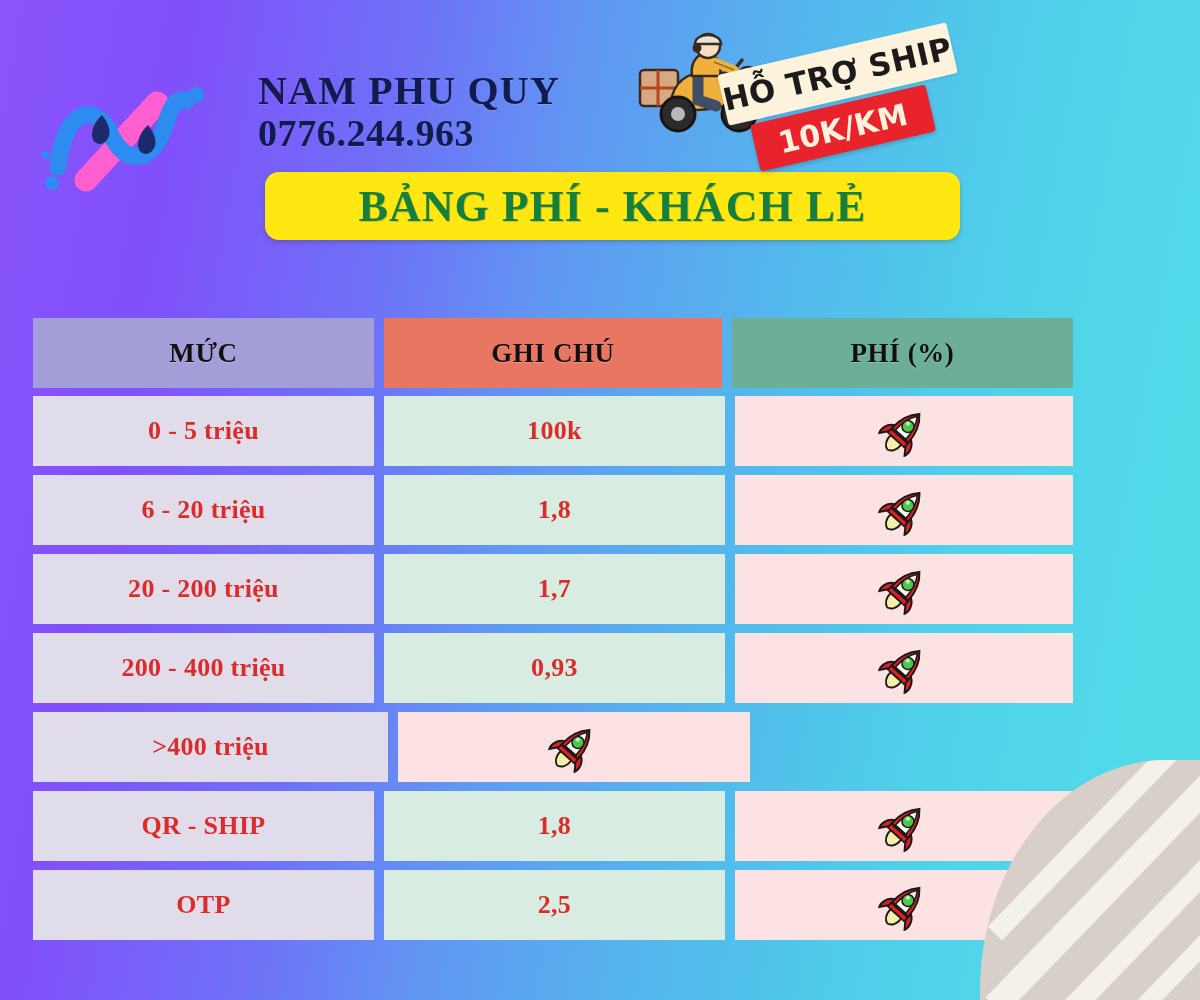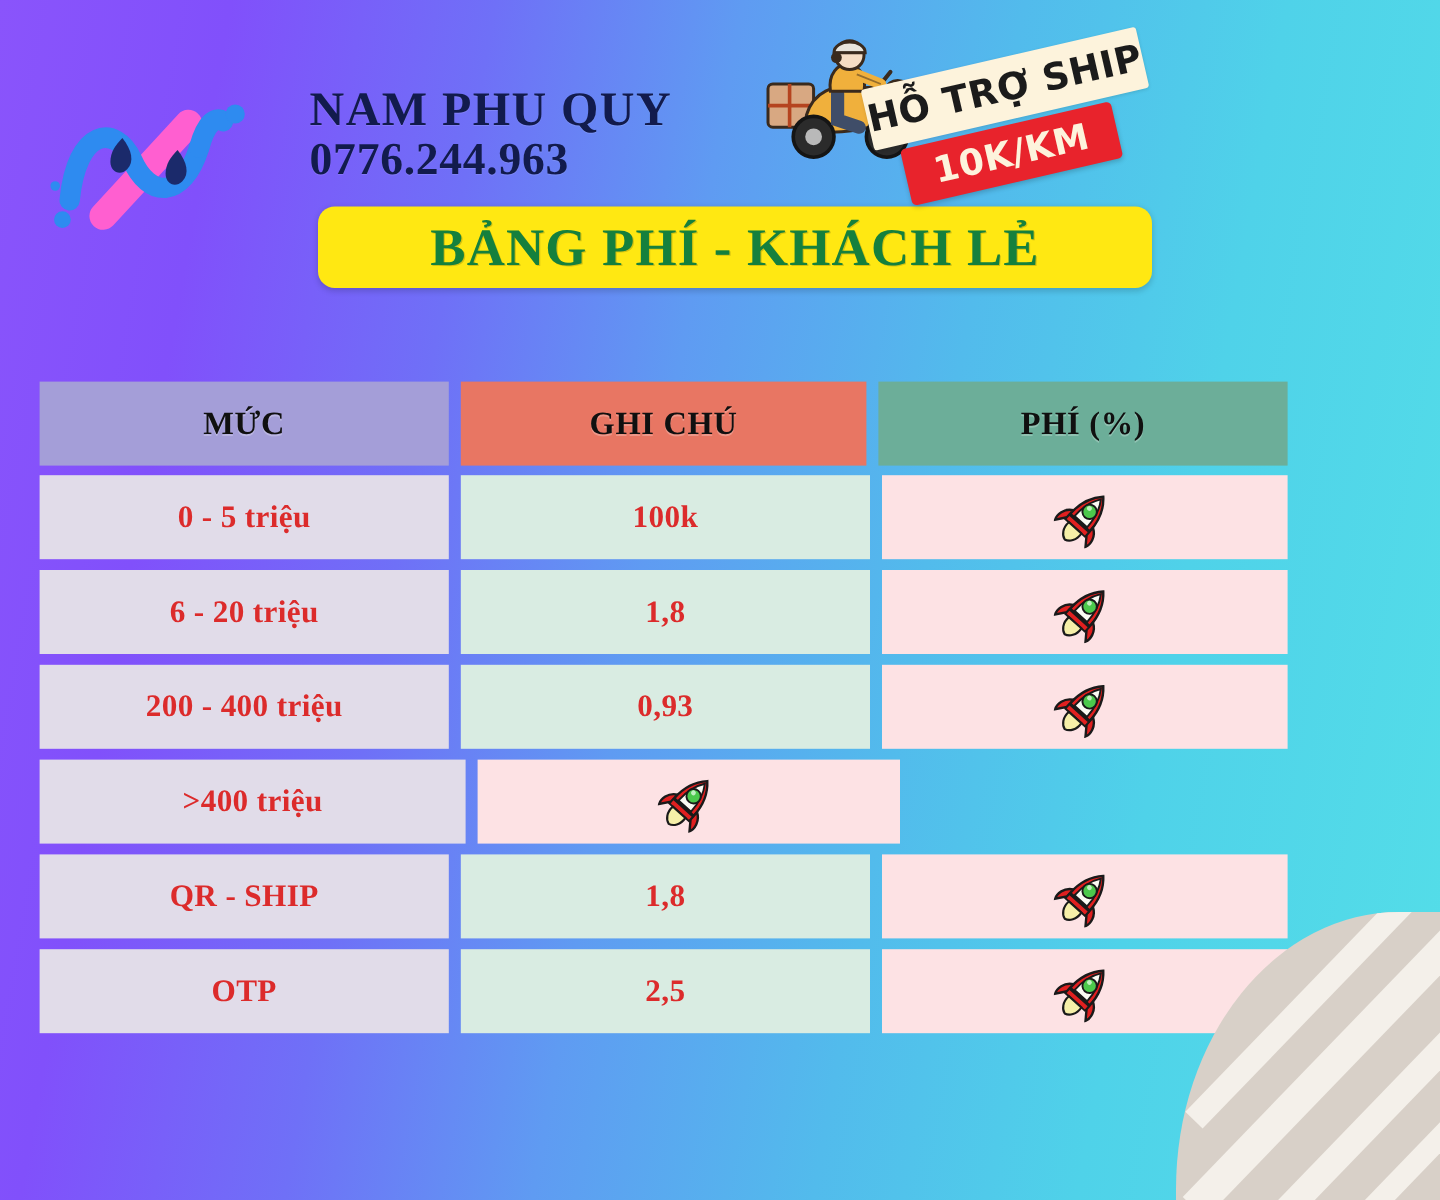--- a/index.html
+++ b/index.html
@@ -346,20 +346,38 @@
               <circle cx="24" cy="18" r="2" fill="#bff0bf"></circle>
               <path d="M15 28 C 8 32, 7 40, 9 44 L 15 36 Z" fill="#e02020" stroke="#1a1a1a" stroke-width="2"></path>
               <path d="M37 28 C 44 32, 45 40, 43 44 L 37 36 Z" fill="#e02020" stroke="#1a1a1a" stroke-width="2"></path>
               <path d="M15 33 h22 v5 h-22 Z" fill="#e02020" stroke="#1a1a1a" stroke-width="1.6"></path>
               <path d="M19 38 C 18 45, 22 50, 26 51 C 30 50, 34 45, 33 38 Z" fill="#f6efa8" stroke="#1a1a1a" stroke-width="1.8"></path>
             </g>
           </svg>
         </div>
       </div>
 
+      <div class="trow">
+        <div class="cell col-muc">20 - 200 triệu</div>
+        <div class="cell col-phi">1,7</div>
+        <div class="cell col-ghi rocket-cell">
+          <svg class="rocket-icon" viewBox="0 0 52 52" aria-hidden="true">
+            <g transform="rotate(42 26 26)">
+              <path d="M26 3 C 34 11, 37 22, 37 32 L 15 32 C 15 22, 18 11, 26 3 Z" fill="#e02020" stroke="#1a1a1a" stroke-width="2"></path>
+              <path d="M26 6 C 31 13, 33 22, 33 31 L 19 31 C 19 22, 21 13, 26 6 Z" fill="#fbfbf4" stroke="#1a1a1a" stroke-width="1.6"></path>
+              <circle cx="26" cy="20" r="6" fill="#4cc94c" stroke="#1a1a1a" stroke-width="1.6"></circle>
+              <circle cx="24" cy="18" r="2" fill="#bff0bf"></circle>
+              <path d="M15 28 C 8 32, 7 40, 9 44 L 15 36 Z" fill="#e02020" stroke="#1a1a1a" stroke-width="2"></path>
+              <path d="M37 28 C 44 32, 45 40, 43 44 L 37 36 Z" fill="#e02020" stroke="#1a1a1a" stroke-width="2"></path>
+              <path d="M15 33 h22 v5 h-22 Z" fill="#e02020" stroke="#1a1a1a" stroke-width="1.6"></path>
+              <path d="M19 38 C 18 45, 22 50, 26 51 C 30 50, 34 45, 33 38 Z" fill="#f6efa8" stroke="#1a1a1a" stroke-width="1.8"></path>
+            </g>
+          </svg>
+        </div>
+      </div>
 
       <div class="trow">
         <div class="cell col-muc">200 - 400 triệu</div>
         <div class="cell col-phi">0,93</div>
         <div class="cell col-ghi rocket-cell">
           <svg class="rocket-icon" viewBox="0 0 52 52" aria-hidden="true">
             <g transform="rotate(42 26 26)">
               <path d="M26 3 C 34 11, 37 22, 37 32 L 15 32 C 15 22, 18 11, 26 3 Z" fill="#e02020" stroke="#1a1a1a" stroke-width="2"></path>
               <path d="M26 6 C 31 13, 33 22, 33 31 L 19 31 C 19 22, 21 13, 26 6 Z" fill="#fbfbf4" stroke="#1a1a1a" stroke-width="1.6"></path>
               <circle cx="26" cy="20" r="6" fill="#4cc94c" stroke="#1a1a1a" stroke-width="1.6"></circle>

